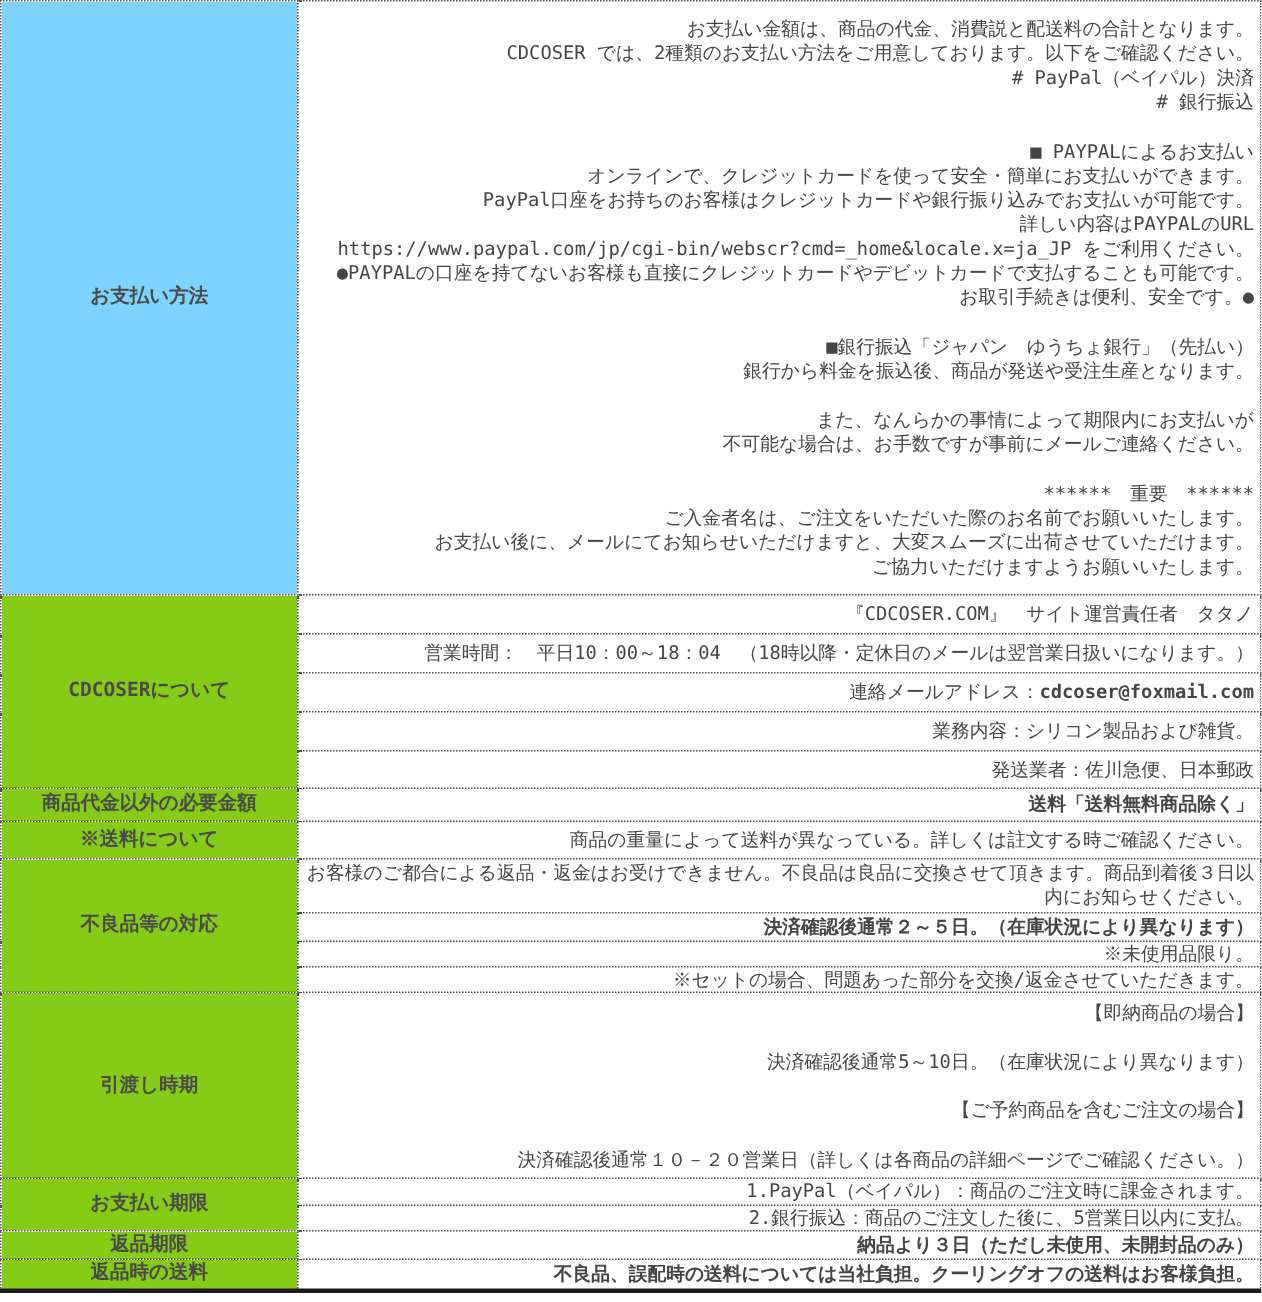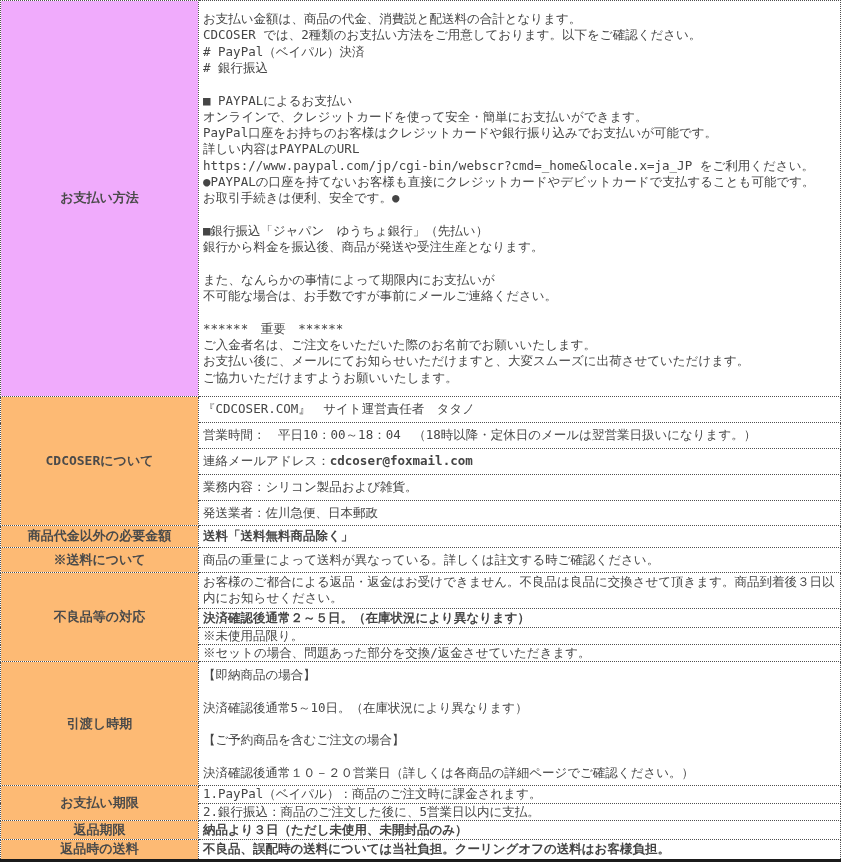--- a/index.html
+++ b/index.html
@@ -24,33 +24,33 @@
   table.info-table th,
   table.info-table td {
     border: 1px dotted #4f4f4f;
     font-size: 12.5px;
     line-height: 16.3px;
     vertical-align: middle;
     overflow: hidden;
   }
   table.info-table th {
     width: 198px;
-    background: #fdba74;
+    background: #84cc16;
     font-weight: bold;
     font-size: 13px;
     text-align: center;
     padding: 1px 4px;
     color: #4a4a4a;
   }
   table.info-table th.white-bg {
-    background: #f0abfc;
+    background: #7dd3fc;
   }
   table.info-table td {
     padding: 1px 4px;
-    text-align: left;
+    text-align: right;
     color: #454545;
   }
   td.pre {
     white-space: pre-wrap;
     vertical-align: top;
     padding: 2px 4px;
   }
   td.tall-block { height: 396px; }
   td.delivery-block { height: 124px; }
   tr.sub-row-26 td { height: 26px; }

